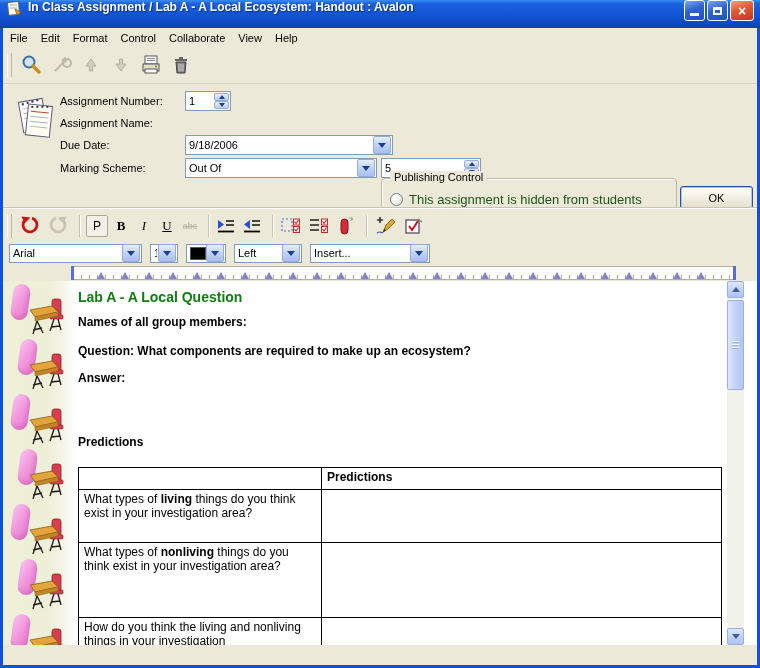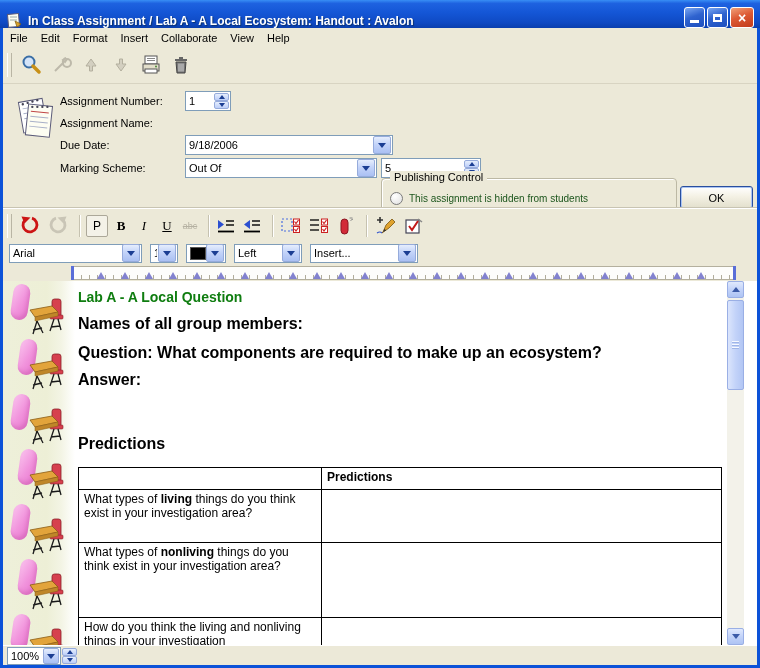--- a/index.html
+++ b/index.html
@@ -1,21 +1,21 @@
 <!DOCTYPE html>
 <html><head>
 <meta charset="utf-8">
 <style>
   html,body{margin:0;padding:0;width:760px;height:668px;overflow:hidden;
     font-family:"Liberation Sans","DejaVu Sans",sans-serif;font-size:11px;color:#000;background:#ece9d8;}
   #window{position:absolute;inset:0;background:#ece9d8;border-left:3px solid #0c52d8;border-right:3px solid #0c52d8;box-sizing:border-box;}
   
   .titlebar{position:absolute;left:-3px;right:-3px;top:0;height:28px;
     background:linear-gradient(180deg,#388ef5 0%,#1e62e0 12%,#1456d6 45%,#0f4ac4 80%,#0a3fae 100%);
-    display:flex;align-items:flex-end;padding:0 6px;box-sizing:border-box;}
+    display:flex;align-items:flex-start;padding:0 6px;box-sizing:border-box;}
   .titlebar .title{color:#fff;font-weight:bold;font-size:12px;margin-left:6px;text-shadow:1px 1px 1px #09306e;white-space:nowrap;}
   .winbtns{margin-left:auto;display:flex;gap:2px;}
   .winbtn{width:21px;height:21px;border:1px solid #fff;border-radius:3px;box-sizing:border-box;
     background:linear-gradient(160deg,#7aa7f2,#2f63cf 45%,#1d4fbe);display:flex;align-items:center;justify-content:center;}
   .winbtn.close{width:24px;background:linear-gradient(160deg,#f1a179,#dd5a34 45%,#c13a1a);}
   .winbtn .glyph-min{width:9px;height:3px;background:#fff;margin-top:8px;}
   .winbtn .glyph-max{width:9px;height:8px;border:2px solid #fff;border-top-width:3px;box-sizing:border-box;}
   .winbtn .glyph-x{color:#fff;font-weight:bold;font-size:14px;line-height:14px;}
   
   .menubar{position:absolute;left:0;right:0;top:28px;height:19px;display:flex;align-items:center;padding-left:7px;background:#ece9d8;}
@@ -37,21 +37,21 @@
   .chev{width:0;height:0;border-left:4px solid transparent;border-right:4px solid transparent;border-top:5px solid #1b3e93;}
   .spin{width:15px;flex:none;display:flex;flex-direction:column;margin:1px;height:16px;}
   .spin .sb{flex:1;border:1px solid #96abdb;border-radius:2px;background:linear-gradient(180deg,#e6eefd,#bccef8);display:flex;align-items:center;justify-content:center;}
   .tri-up{width:0;height:0;border-left:3px solid transparent;border-right:3px solid transparent;border-bottom:4px solid #1b3e93;}
   .tri-dn{width:0;height:0;border-left:3px solid transparent;border-right:3px solid transparent;border-top:4px solid #1b3e93;}
   .groupbox{position:absolute;left:378px;top:94px;width:294px;height:64px;border:1px solid #bcb8a4;border-radius:4px;box-shadow:inset 1px 1px 0 #fff;}
   .grouplegend{position:absolute;left:8px;top:-8px;background:#ece9d8;padding:0 4px;font-size:11px;}
   .radiorow{position:absolute;left:8px;display:flex;align-items:center;gap:6px;}
   .radio{width:13px;height:13px;border-radius:50%;border:1px solid #7b7b7b;box-sizing:border-box;background:radial-gradient(circle at 35% 30%,#fff,#e9e9e9 70%,#d8d8d8);position:relative;}
   .radio.checked::after{content:"";position:absolute;left:3px;top:3px;width:5px;height:5px;border-radius:50%;background:#1fa01f;}
-  .radiolabel{color:#1c551c;font-size:10px;}
+  .radiolabel{color:#1c551c;font-size:13px;}
   .okbtn{position:absolute;left:677px;top:102px;width:71px;height:21px;border:1px solid #2a4f9e;border-radius:3px;
     background:linear-gradient(180deg,#fff,#f4f1e4 45%,#e2dfcc);box-shadow:inset 0 0 0 1px #abc4f2;
     display:flex;align-items:center;justify-content:center;font-size:11px;}
   
   .edtb1{position:absolute;left:0;right:0;top:209px;height:33px;background:#ece9d8;display:flex;align-items:center;}
   .fmtbtn{min-width:20px;height:20px;display:flex;align-items:center;justify-content:center;margin-right:3px;font-family:"Liberation Serif",serif;font-size:13px;}
   .fmtbtn.para{border:1px solid #aca899;border-radius:2px;background:#f4f2e8;font-family:"Liberation Sans",sans-serif;font-size:12px;}
   .fmtbtn.bold{font-weight:bold;}
   .fmtbtn.ital{font-style:italic;}
   .fmtbtn.und{text-decoration:underline;}
@@ -70,21 +70,21 @@
   .rmark.right{right:-2px;}.rmark.right::before{right:0;}
   
   .content{position:absolute;left:0;top:281px;width:754px;height:364px;background:#fff;overflow:hidden;}
   .strip{position:absolute;left:0;top:0;bottom:0;width:72px;
     background:linear-gradient(90deg,#eef0da 0,#edefd6 44px,#f3f4e4 58px,#ffffff 72px);}
   .capsule{position:absolute;width:17px;height:36px;border-radius:9px;transform:rotate(8deg);
     background:linear-gradient(115deg,#fac4ee,#f193dc 55%,#e878ce);box-shadow:inset -2px -3px 4px rgba(198,86,168,.4);}
   .deskwrap{position:absolute;width:40px;height:42px;}
   .doc{position:absolute;left:75px;top:0;right:20px;}
   .doc-heading{position:absolute;top:8px;font-size:14px;font-weight:bold;}
-  .doc-par{position:absolute;font-size:16px;font-weight:bold;}
+  .doc-par{position:absolute;font-size:12px;font-weight:bold;}
   .doc-table{position:absolute;top:186px;left:0;width:644px;border-collapse:collapse;table-layout:fixed;font-size:12px;}
   .doc-table td,.doc-table th{border:1px solid #000;vertical-align:top;text-align:left;padding:2px 5px;line-height:14px;font-weight:normal;}
   .doc-table th{font-weight:bold;height:17px;}
   .doc-table .c1{width:232px;}
   .doc-table .b{font-weight:bold;}
   
   .vscroll{position:absolute;right:13px;top:0;bottom:0;width:17px;background:#f3f2ea;}
   .sbtn{position:absolute;left:0;width:17px;height:17px;border:1px solid #9aafe5;border-radius:2px;box-sizing:border-box;
     background:linear-gradient(180deg,#e0e9fd,#c3d3f9 50%,#aec4f4);display:flex;align-items:center;justify-content:center;}
   .sbtn.up{top:0;} .sbtn.dn{bottom:0;}
@@ -125,21 +125,21 @@
       <span class="winbtn close">
           <span class="glyph-x">×</span>
         </span>
     </span>
   </div>
 
   <div class="menubar">
     <span class="menuitem">File</span>
     <span class="menuitem">Edit</span>
     <span class="menuitem">Format</span>
-    <span class="menuitem">Insert</span>
+    <span class="menuitem">Control</span>
     <span class="menuitem">Collaborate</span>
     <span class="menuitem">View</span>
     <span class="menuitem">Help</span>
   </div>
 
   <div class="toolbar">
     <span class="grip"></span>
     <span class="tbtn">
       <svg width="22" height="22" viewBox="0 0 22 22">
         <circle cx="9" cy="8" r="5.5" fill="#d4e4f8" stroke="#3a6ea5" stroke-width="2"></circle>
@@ -378,21 +378,21 @@
       <span class="ddbtn" style="margin-left:auto">
           <span class="chev"></span>
         </span>
     </div>
     <div class="field" style="width:68px">
       <span class="txt">Left</span>
       <span class="ddbtn">
           <span class="chev"></span>
         </span>
     </div>
-    <div class="field" style="width:108px">
+    <div class="field" style="width:120px">
       <span class="txt">Insert...</span>
       <span class="ddbtn">
           <span class="chev"></span>
         </span>
     </div>
   </div>
 
   <div class="rulerrow">
     <div class="rulerband" id="rulerband">
       <span class="rmark left"></span>
@@ -540,31 +540,15 @@
       <div class="sbtn up">
           <span class="chev-up"></span>
         </div>
       <div class="sthumb"></div>
       <div class="sbtn dn">
           <span class="chev-dn"></span>
         </div>
     </div>
   </div>
 
-  <div class="statusbar">
-    <div class="field" style="width:54px">
-      <span class="txt">100%</span>
-      <span class="ddbtn" style="width:14px;height:14px">
-          <span class="chev"></span>
-        </span>
-    </div>
-    <span class="spin" style="height:16px;margin-left:1px">
-      <span class="sb">
-          <span class="tri-up"></span>
-        </span>
-      <span class="sb">
-          <span class="tri-dn"></span>
-        </span>
-    </span>
-  </div>
 
   <div class="bottomframe"></div>
 </div>
 
 </body></html>

